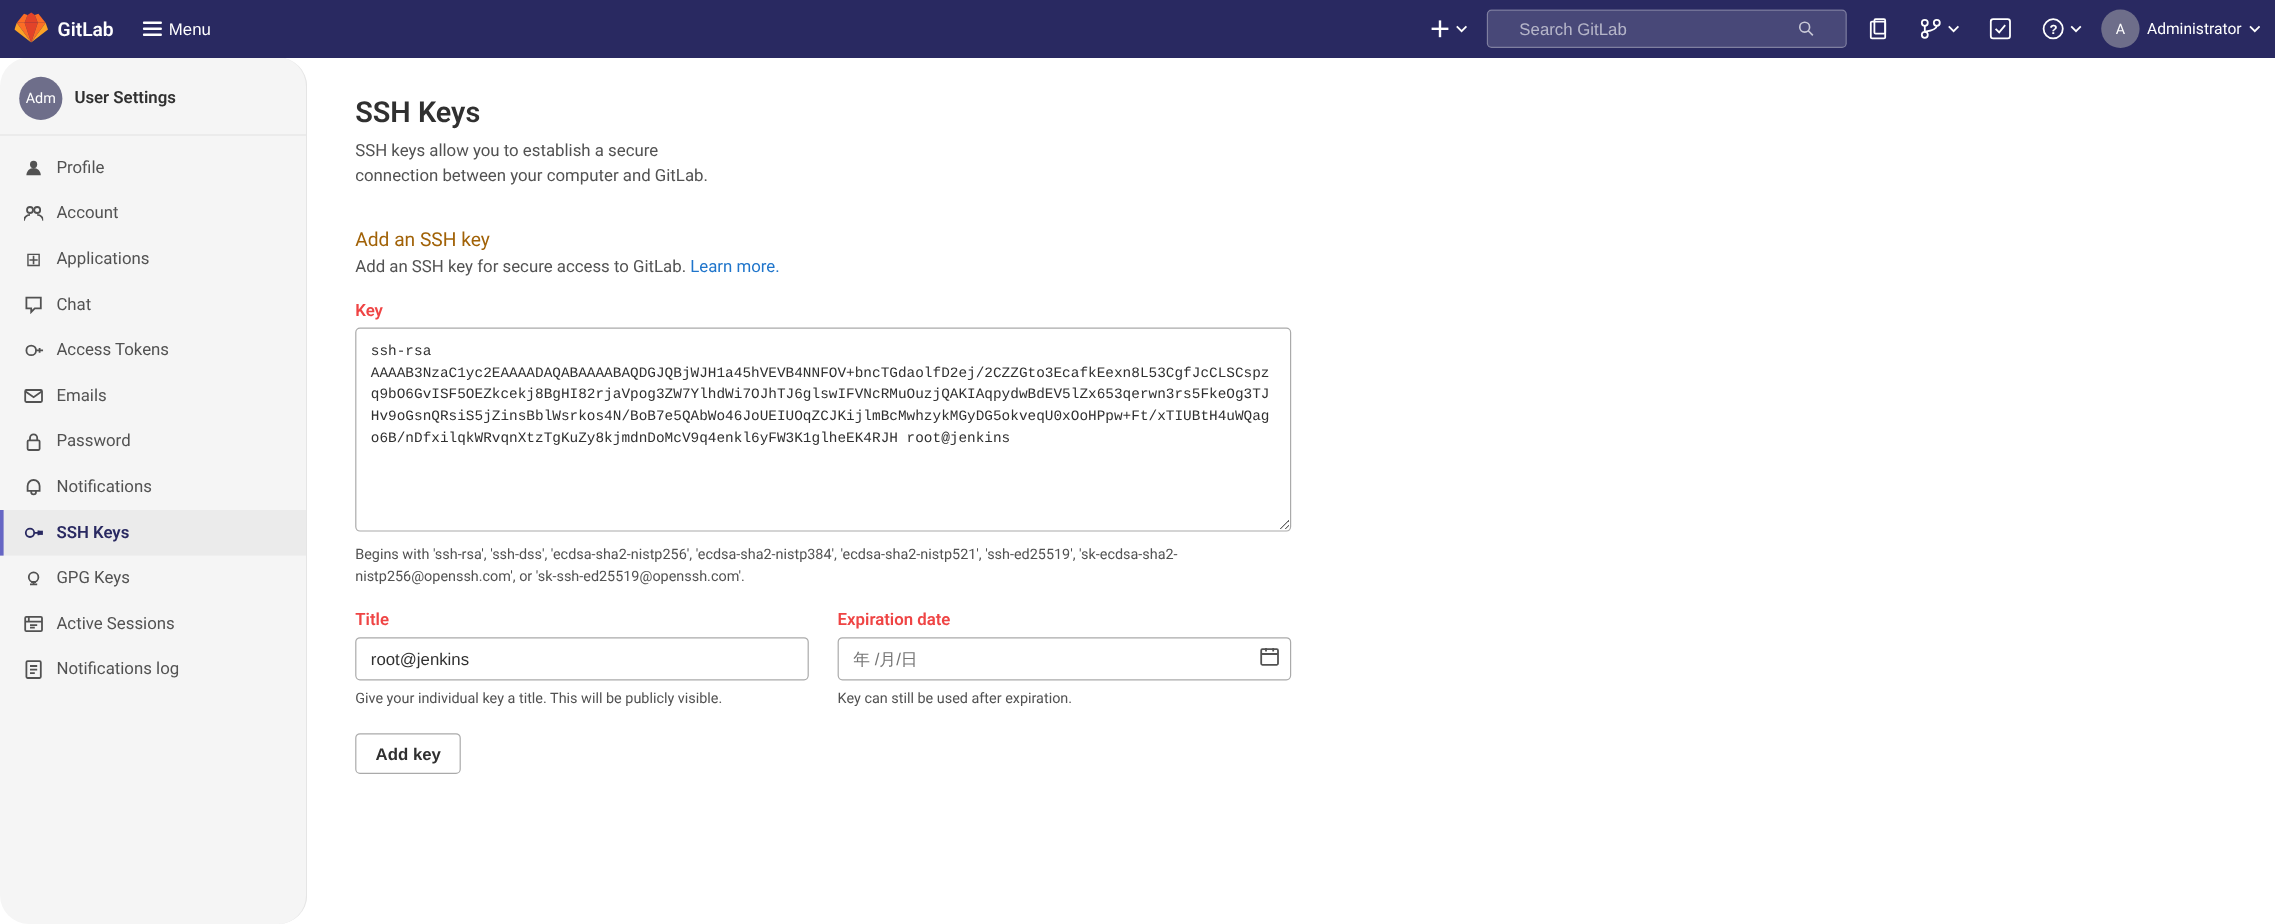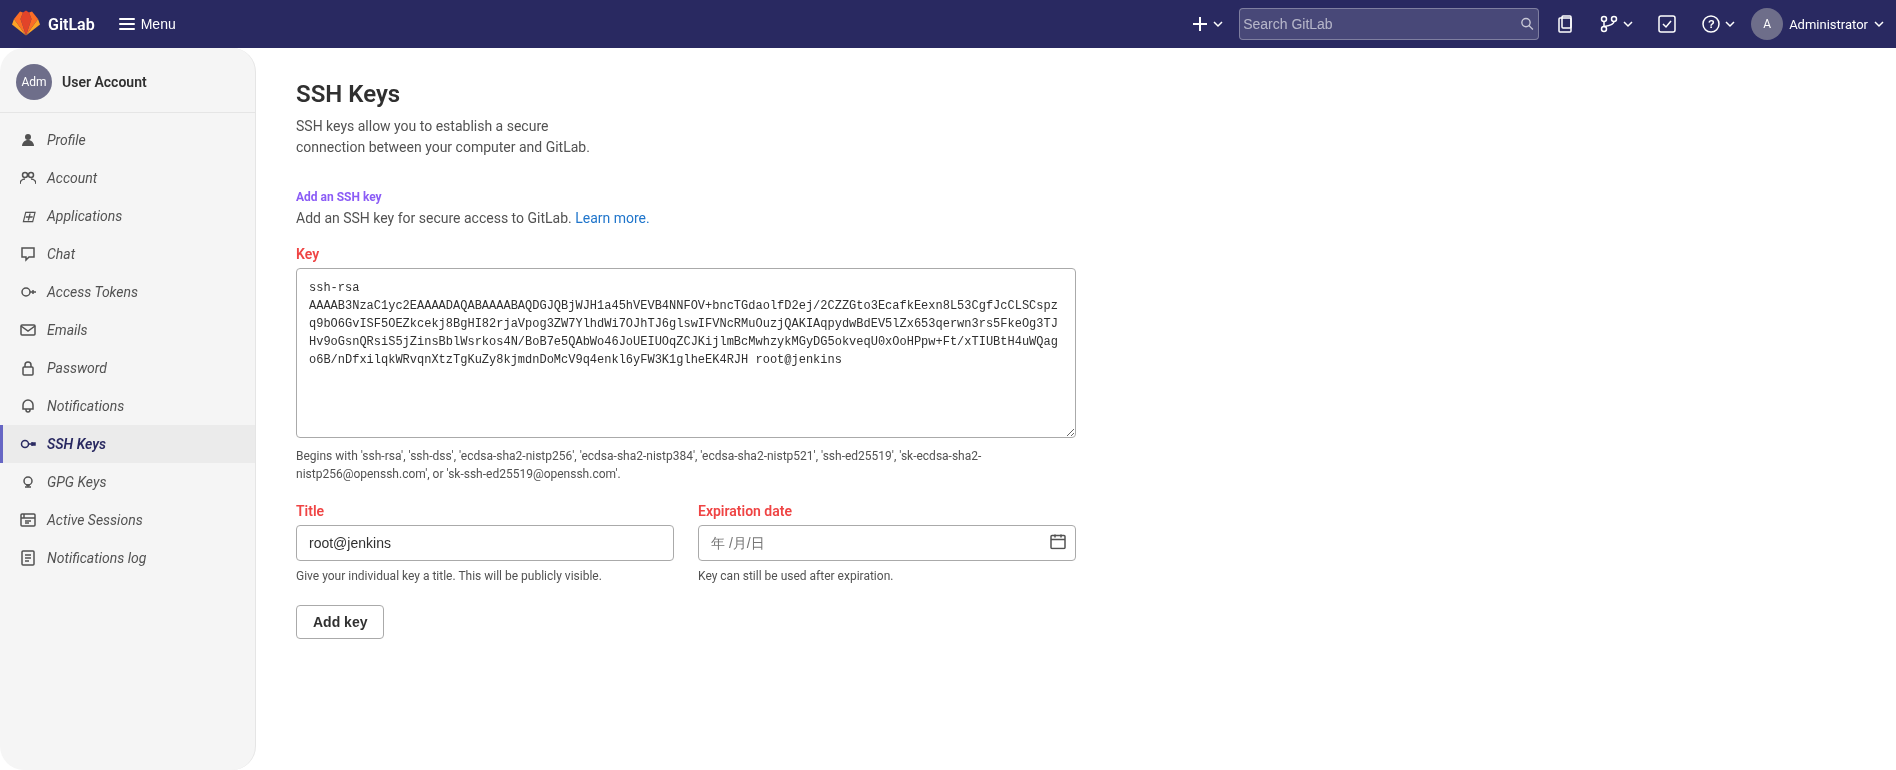--- a/index.html
+++ b/index.html
@@ -41,21 +41,21 @@
       font-size: 14px;
       padding: 4px 8px;
     }
     .navbar-spacer { flex: 1; }
     .navbar-search {
       display: flex;
       align-items: center;
       background: rgba(255,255,255,0.15);
       border: 1px solid rgba(255,255,255,0.3);
       border-radius: 4px;
-      padding: 0 3px;
+      padding: 0 26px;
       height: 32px;
       width: 300px;
       gap: 8px;
     }
     .navbar-search input {
       background: none;
       border: none;
       outline: none;
       color: #fff;
       font-size: 14px;
@@ -132,21 +132,20 @@
     }
     .sidebar-nav li {
       display: flex;
       align-items: center;
       gap: 10px;
       padding: 10px 16px;
       cursor: pointer;
       color: #525252;
       font-size: 14px;
       border-left: 3px solid transparent;
-      font-style: italic;
     }
     .sidebar-nav li.active {
       background: #ebebeb;
       color: #292961;
       font-weight: 600;
       border-left: 3px solid #6666c4;
     }
     .sidebar-nav li .nav-icon {
       width: 18px;
       height: 18px;
@@ -174,23 +173,23 @@
       color: #525252;
       margin-bottom: 32px;
       line-height: 1.5;
     }
 
     
     .form-panel {
       max-width: 780px;
     }
     .add-ssh-title {
-      font-size: 12px;
-      font-weight: 700;
-      color: #8b5cf6;
+      font-size: 16px;
+      font-weight: 400;
+      color: #a16207;
       margin-bottom: 6px;
     }
     .add-ssh-desc {
       font-size: 14px;
       color: #525252;
       margin-bottom: 20px;
     }
     .add-ssh-desc a {
       color: #1f75cb;
       text-decoration: none;
@@ -370,21 +369,21 @@
   </div>
 </nav>
 
 <div class="app-layout">
 
   <aside class="sidebar">
     <div class="sidebar-user-header">
       <div class="sidebar-user-avatar">
         <span>Adm</span>
       </div>
-      <span class="sidebar-user-title">User Account</span>
+      <span class="sidebar-user-title">User Settings</span>
     </div>
     <ul class="sidebar-nav">
       <li>
         <span class="nav-icon">
           <svg width="16" height="16" viewBox="0 0 16 16" fill="currentColor">
               <circle cx="8" cy="5" r="3"></circle>
               <path d="M2 14c0-3.3 2.7-6 6-6s6 2.7 6 6"></path>
             </svg>
         </span>
         <span>Profile</span>

